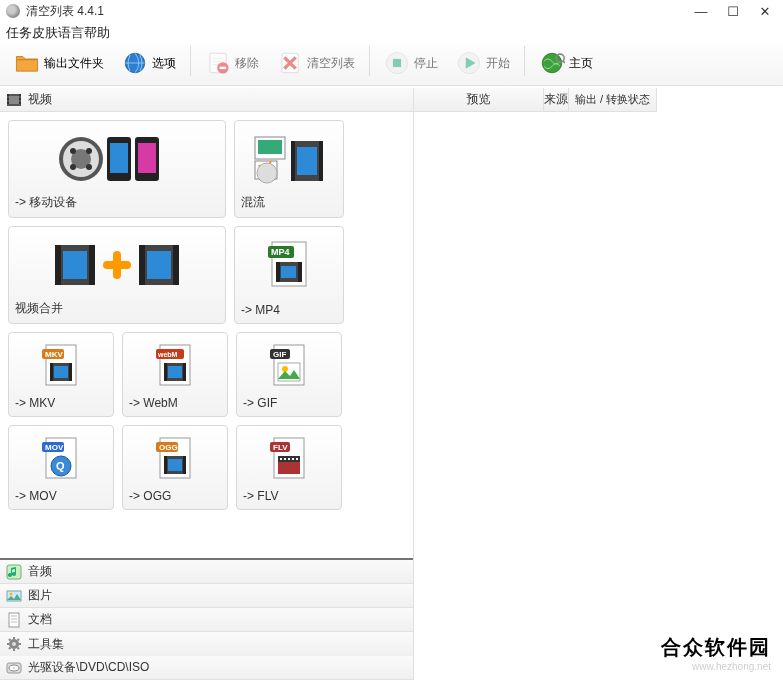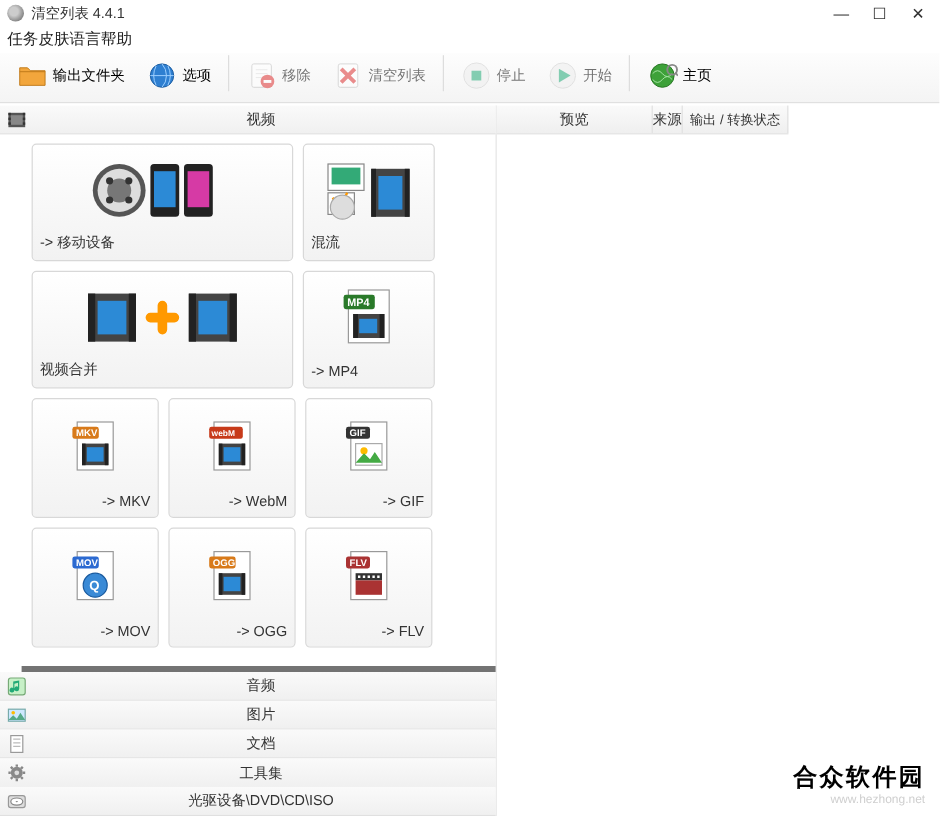--- a/index.html
+++ b/index.html
@@ -70,46 +70,45 @@
 }
 .cat-header {
   height: 24px;
   display: flex; align-items: center;
   border-bottom: 1px solid #e0e0e0;
   background: linear-gradient(#fafafa,#f0f0f0);
   padding: 0 6px;
   cursor: pointer;
 }
 .cat-header .ch-icon { width: 16px; height: 16px; margin-right: 6px; }
-.cat-header .ch-label { flex: 1; text-align: center; color: #333; }
+.cat-header .ch-label { flex: 1; text-align: left; color: #333; }
 
 .scroll-area {
   flex: 1;
   overflow-y: auto;
-  border-bottom: 5px solid #737373;
+  border-bottom: 2px solid #737373;
   position: relative;
   padding: 8px;
-  margin-left: 18px;
 }
 .scroll-area::-webkit-scrollbar { width: 16px; }
 .scroll-area::-webkit-scrollbar-track { background: #f0f0f0; border-left: 1px solid #ddd; }
 .scroll-area::-webkit-scrollbar-thumb { background: #c8c8c8; border: 1px solid #aaa; }
 
 .tile-row { display: flex; gap: 8px; margin-bottom: 8px; }
 .tile {
   border: 1px solid #d8d8d8;
   border-radius: 4px;
   background: linear-gradient(#ffffff,#f2f2f2);
   display: flex; flex-direction: column;
   padding: 6px;
   cursor: pointer;
 }
 .tile.big { width: 218px; height: 98px; }
 .tile.mid { width: 110px; height: 98px; }
-.tile.sm  { width: 106px; height: 100px; text-align: right; }
+.tile.sm  { width: 106px; height: 85px; }
 .tile .tile-img { flex: 1; display: flex; align-items: center; justify-content: center; }
 .tile .tile-lbl { font-size: 12px; color: #333; padding-top: 4px; }
 
 .right-pane {
   flex: 1;
   display: flex; flex-direction: row;
   background: #fff;
 }
 .rhead {
   height: 24px;

